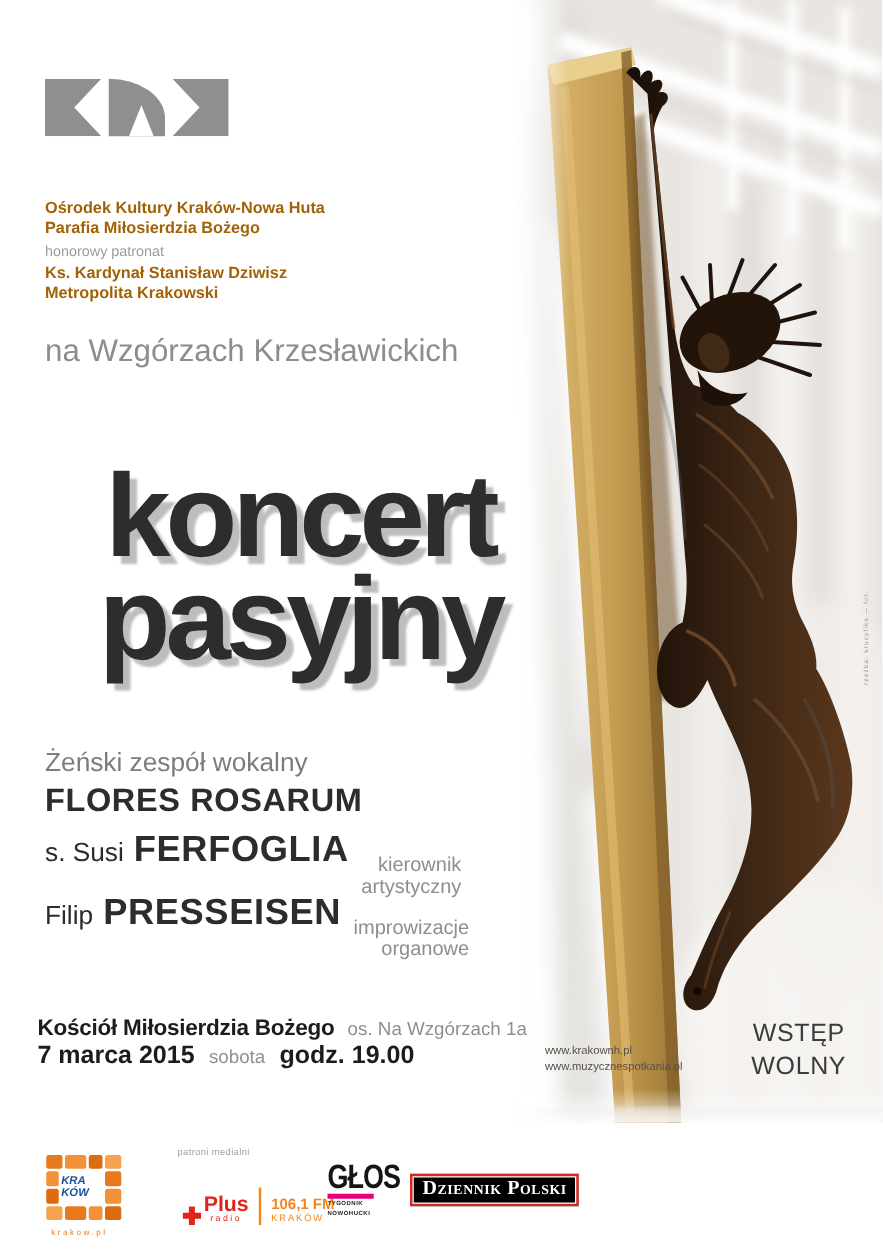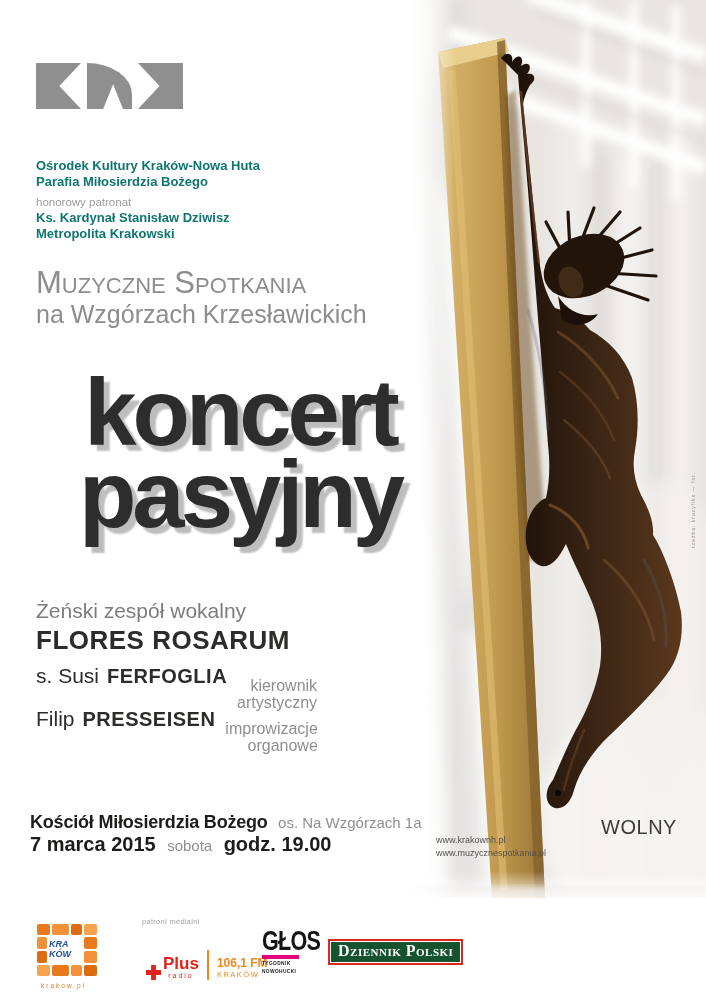--- a/index.html
+++ b/index.html
@@ -18,40 +18,40 @@
   .krk-logo{position:absolute;left:36px;top:63px;display:flex;gap:6px;}
   .krk-g{display:inline-block;width:45px;height:46px;background:#8f8f8f;}
   .krk-k1{clip-path:polygon(0 0,100% 0,52% 50%,100% 100%,0 100%);}
   .krk-r{border-top-right-radius:100% 68%;position:relative;}
   .krk-r i{position:absolute;left:36%;right:20%;bottom:0;height:54%;background:#ffffff;
     clip-path:polygon(0 100%,50% 0,100% 100%);}
   .krk-k2{clip-path:polygon(0 0,100% 0,100% 100%,0 100%,48% 50%);}
 
   
   .org{position:absolute;left:36px;top:158px;}
-  .org-bold{font-weight:bold;font-size:13px;line-height:16px;color:#0f766e;}
+  .org-bold{font-weight:bold;font-size:13px;line-height:16px;color:#a16207;}
   .org-gray{font-size:11.5px;line-height:15px;color:#9b9b9b;margin-top:5px;}
 
   
   .series{position:absolute;left:36px;top:266px;color:#8c8c91;}
   .series-title{font-variant:small-caps;font-size:31px;line-height:33px;letter-spacing:0;}
   .series-sub{font-size:25px;line-height:30px;}
 
   
   .main-title{position:absolute;left:50px;top:372px;width:380px;text-align:center;
     font-weight:bold;font-size:94px;line-height:82px;letter-spacing:-4px;color:#2d2d2d;
     text-shadow:6px 6px 2px #bdbdbd;}
 
   
   .performers{position:absolute;left:36px;top:598px;width:340px;}
   .perf-label{font-size:21px;color:#7c7c7c;line-height:26px;}
   .perf-group{font-weight:bold;font-size:26px;letter-spacing:.5px;color:#2c2c2a;line-height:32px;margin-bottom:8px;}
   .artist-row{display:flex;align-items:baseline;margin-top:4px;}
   .artist-prefix{font-size:21px;color:#2c2c2a;margin-right:8px;white-space:nowrap;}
-  .artist-name{font-weight:bold;font-size:20px;color:#2c2c2a;letter-spacing:.5px;white-space:nowrap;}
+  .artist-name{font-weight:bold;font-size:29px;color:#2c2c2a;letter-spacing:.5px;white-space:nowrap;}
   .artist-role{margin-left:10px;text-align:right;font-size:16px;line-height:17px;color:#8e8e8e;
     position:relative;top:8px;}
 
   
   .venue{position:absolute;left:30px;top:812px;width:384px;text-align:left;white-space:nowrap;}
   .venue-name{font-weight:bold;font-size:18px;color:#1c1c1a;letter-spacing:-.2px;}
   .venue-addr{font-size:15px;color:#8f8f8f;margin-left:6px;}
   .venue-line2{margin-top:0;}
   .venue-date,.venue-time{font-weight:bold;font-size:20px;color:#1c1c1a;}
   .venue-weekday{font-size:15px;color:#8f8f8f;margin:0 7px;}
@@ -74,21 +74,21 @@
   .plus-sub{font-size:7px;letter-spacing:2px;color:#e2231a;line-height:8px;}
   .plus-divider{width:2px;height:30px;background:#f0861c;margin:0 8px;}
   .freq-wrap{display:flex;flex-direction:column;}
   .freq{font-weight:bold;font-size:12px;color:#f0861c;line-height:13px;}
   .freq-city{font-size:7.5px;letter-spacing:1.5px;color:#f0861c;line-height:10px;}
   .glos{position:absolute;left:262px;top:30px;width:44px;}
   .glos-name{font-weight:bold;font-size:27px;line-height:26px;color:#151515;letter-spacing:-1px;
     transform:scaleX(.8);transform-origin:left;}
   .glos-bar{width:37px;height:4px;background:#e5007d;margin-top:1px;}
   .glos-sub{font-weight:bold;font-size:4.8px;letter-spacing:.4px;color:#222;line-height:6px;margin-top:2px;}
-  .dziennik{position:absolute;left:328px;top:41px;background:#14532d;color:#ffffff;
+  .dziennik{position:absolute;left:328px;top:41px;background:#000000;color:#ffffff;
     font-family:"Liberation Serif", serif;font-weight:bold;font-variant:small-caps;
     font-size:16px;padding:3px 10px 5px 10px;letter-spacing:.5px;
     box-shadow:inset 0 0 0 2px #d6281e, inset 0 0 0 3px #ffffff;}
 </style>
 </head>
 <body>
 
 <div class="poster">
 
   <div class="photo">
@@ -216,21 +216,20 @@
 
   <div class="org">
     <div class="org-bold">Ośrodek Kultury Kraków-Nowa Huta</div>
     <div class="org-bold">Parafia Miłosierdzia Bożego</div>
     <div class="org-gray">honorowy patronat</div>
     <div class="org-bold">Ks. Kardynał Stanisław Dziwisz</div>
     <div class="org-bold">Metropolita Krakowski</div>
   </div>
 
   <div class="series">
-    <div class="series-title">Muzyczne Spotkania</div>
     <div class="series-sub">na Wzgórzach Krzesławickich</div>
   </div>
 
   <div class="main-title">
     <div>koncert</div>
     <div>pasyjny</div>
   </div>
 
   <div class="performers">
     <div class="perf-label">Żeński zespół wokalny</div>
@@ -263,20 +262,21 @@
       <span class="venue-weekday">sobota</span>
       <span class="venue-time">godz. 19.00</span>
     </div>
   </div>
 
   <div class="websites">
     <div>www.krakownh.pl</div>
     <div>www.muzycznespotkania.pl</div>
   </div>
   <div class="admission">
+    <div>WSTĘP</div>
     <div>WOLNY</div>
   </div>
 
   <div class="footer">
 
     <div class="krakow-logo">
       <svg width="62" height="70" viewBox="0 0 62 70">
         <g>
           <rect x="1" y="0" width="13" height="11" rx="2" fill="#e87a1e"></rect>
           <rect x="16" y="0" width="17" height="11" rx="2" fill="#f2913a"></rect>

